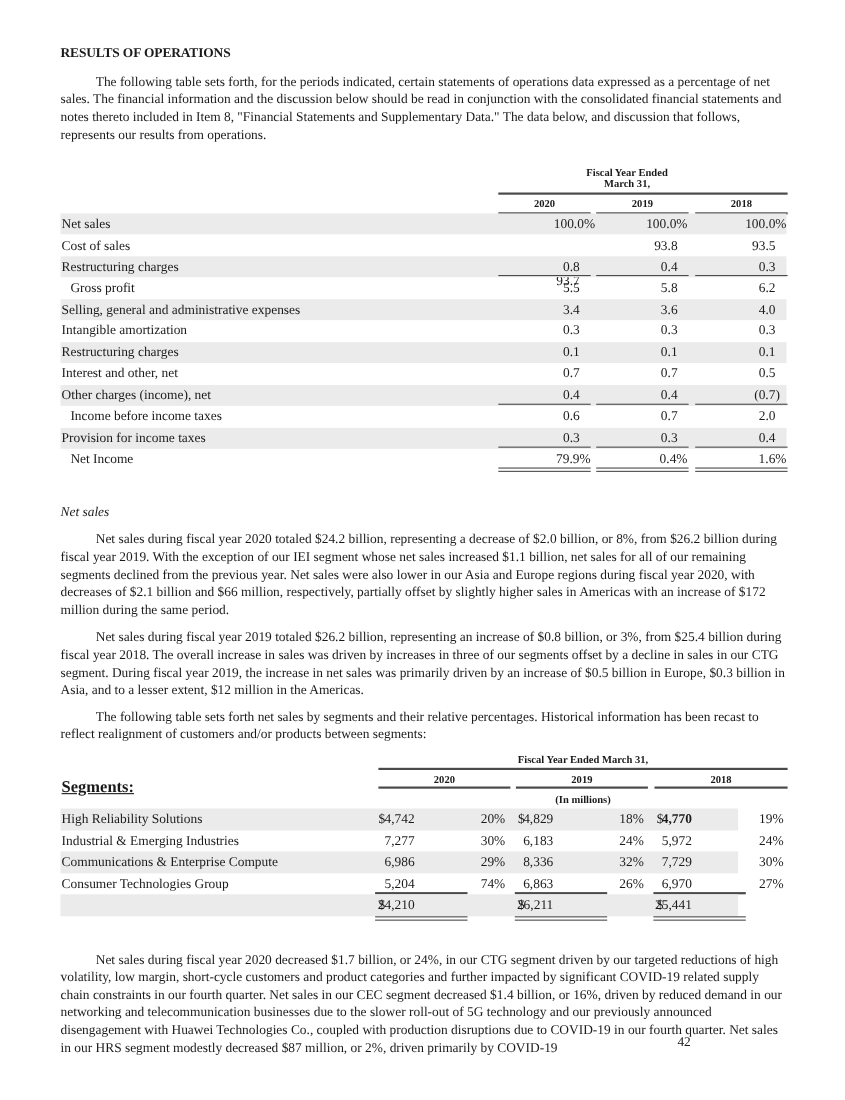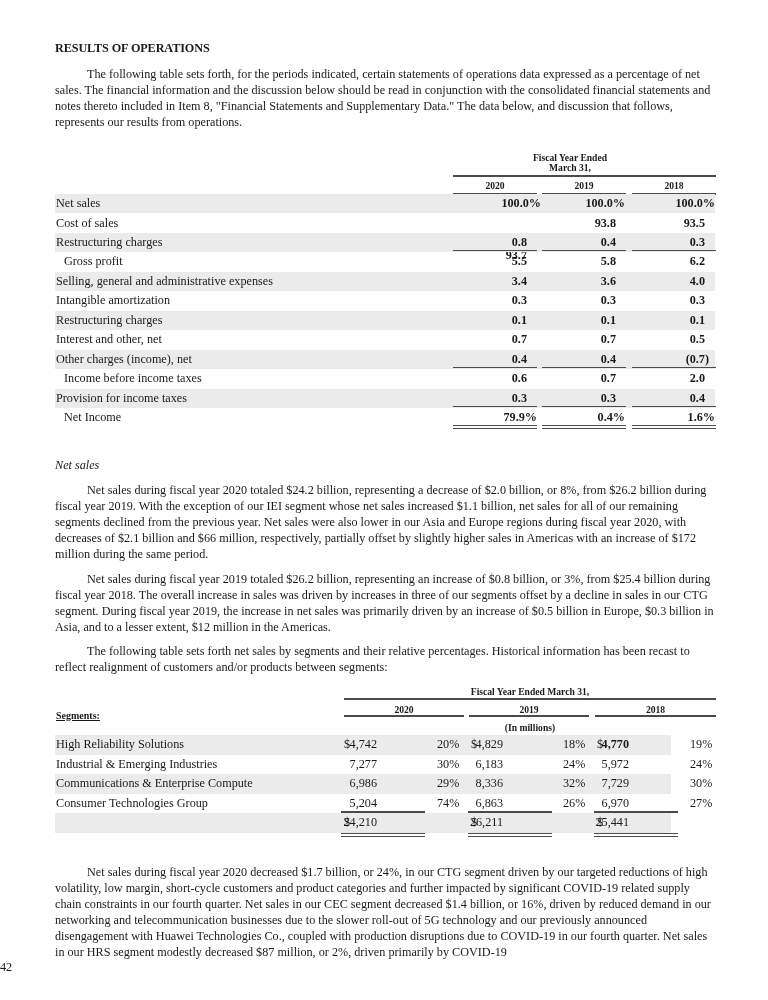--- a/index.html
+++ b/index.html
@@ -14,30 +14,30 @@
   .subhead { position:absolute; left:55px; font-style:italic; }
 
   
   .t1-hdr { position:absolute; font-weight:bold; font-size:9.6px; text-align:center; line-height:11px; }
   .rule { position:absolute; background:#4a4a4a; height:1px; }
   .rule2 { position:absolute; height:4px; border-top:1px solid #4a4a4a; border-bottom:1px solid #4a4a4a; box-sizing:border-box; }
   .row { position:absolute; left:55px; width:660px; height:19.4px; }
   .row.shade { background:#ebebeb; }
   .row .lbl { position:absolute; left:1px; top:1px; }
   .row .lbl.ind { left:9px; }
-  .row .v { position:absolute; top:1px; text-align:left;font-weight:bold; }
+  .row .v { position:absolute; top:1px; text-align:left; }
 
   
   .t2-title { position:absolute; font-weight:bold; font-size:9.6px; text-align:center; }
-  .seg-head { position:absolute; left:56px; top:708px; font-weight:bold; font-size:10px; text-decoration:underline; }
+  .seg-head { position:absolute; left:56px; top:708px; font-weight:bold; font-size:15px; text-decoration:underline; }
   .t2row { position:absolute; left:55px; width:616px; height:19.5px; }
   .t2row.shade { background:#ebebeb; }
   .t2row span { position:absolute; top:1px; }
   .r { text-align:right; }
-  .pagenum { position:absolute; left:0; width:628px; text-align:left; top:959px; }
+  .pagenum { position:absolute; left:0; width:628px; text-align:right; top:939px; }
 </style>
 </head>
 <body>
 
 <div>
 
   <div class="heading">RESULTS OF OPERATIONS</div>
 
   <div class="para" style="top:66px;"><span class="indent"></span><span>The following table sets forth, for the periods indicated, certain statements of operations data expressed as a percentage of net sales. The financial information and the discussion below should be read in conjunction with the consolidated financial statements and notes thereto included in Item 8, "Financial Statements and Supplementary Data." The data below, and discussion that follows, represents our results from operations.</span></div>
 

